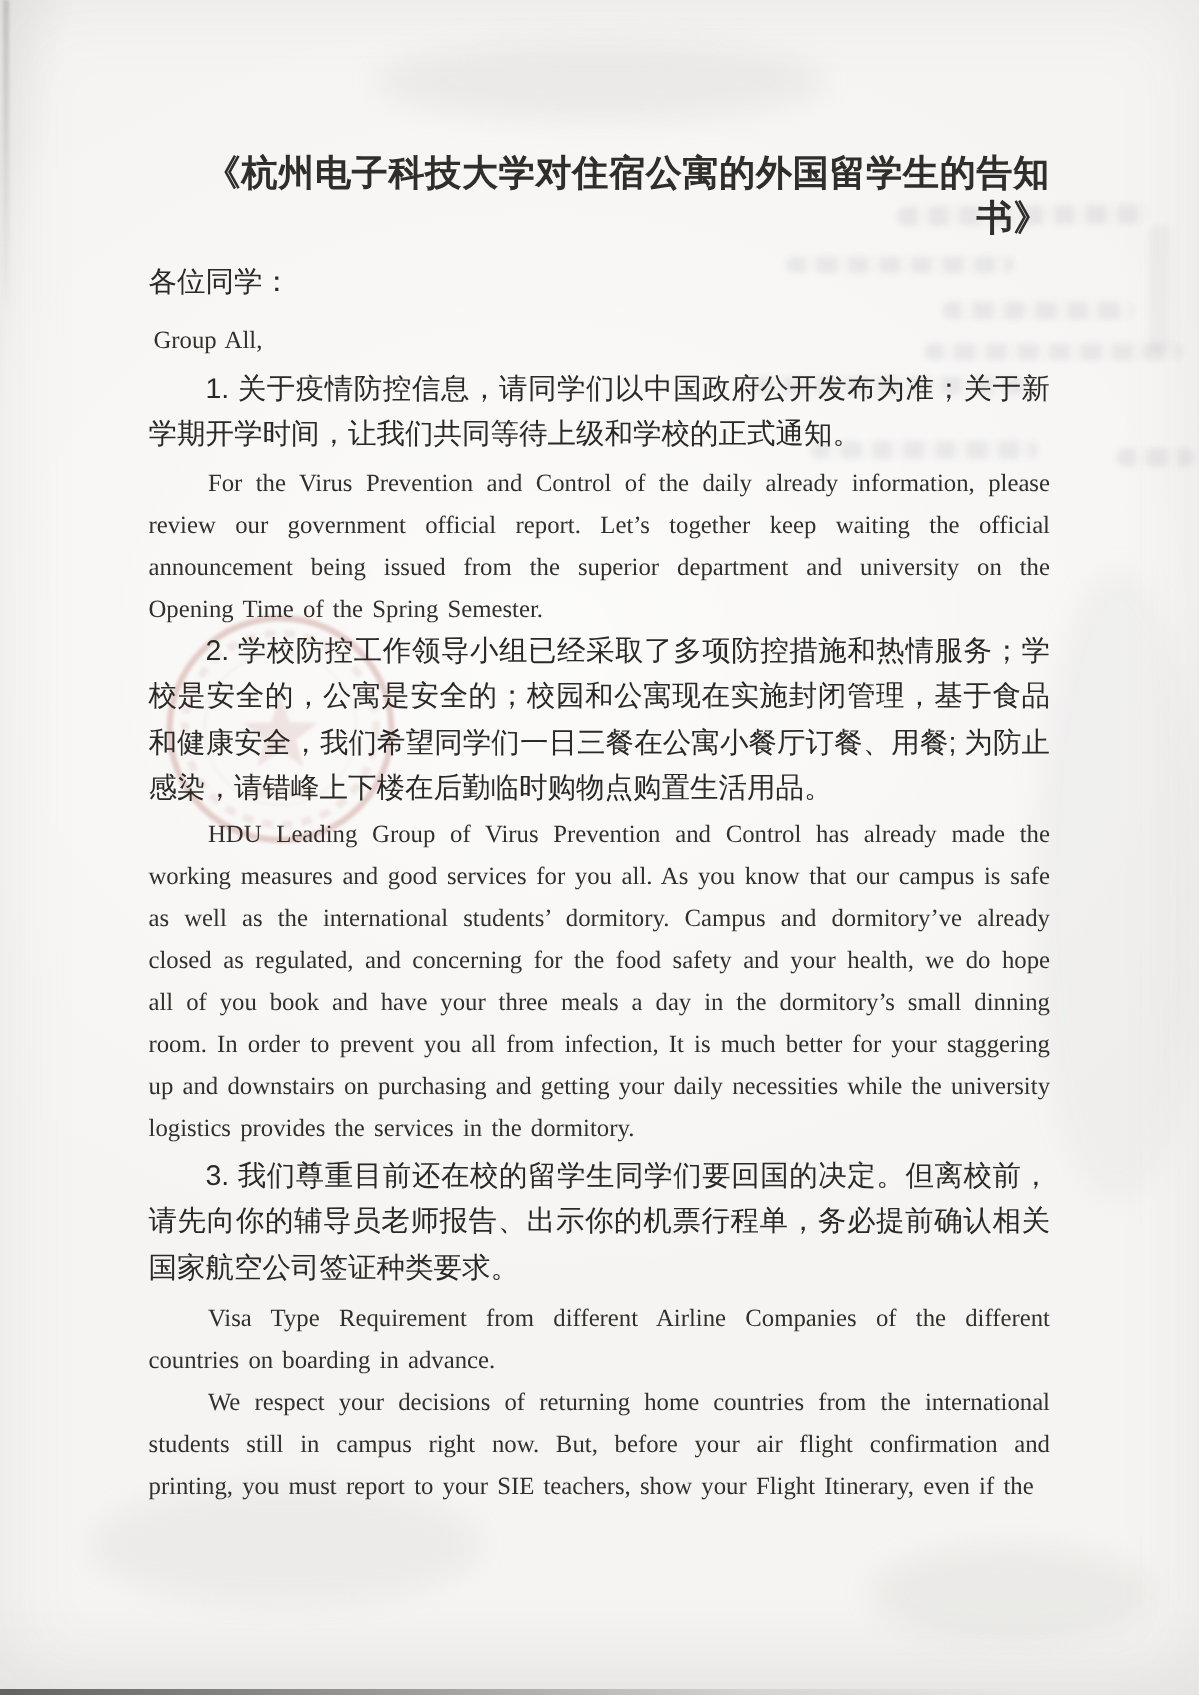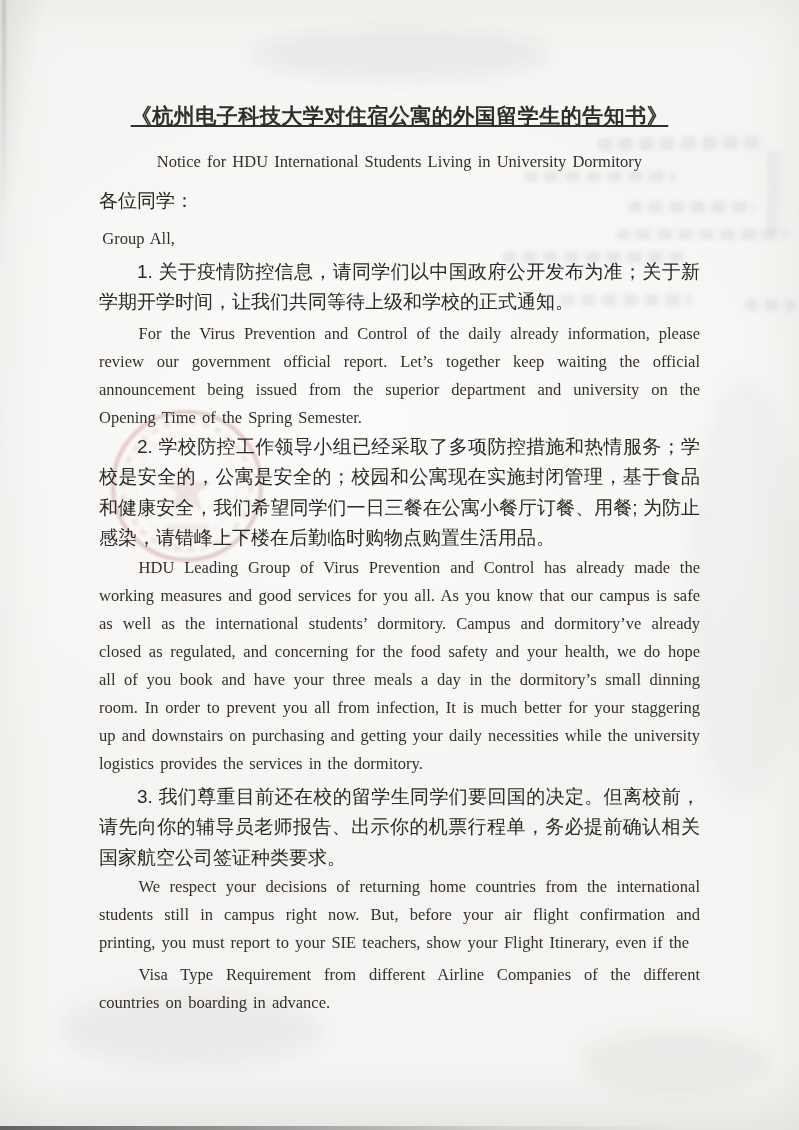--- a/index.html
+++ b/index.html
@@ -39,27 +39,26 @@
   .en {
     font-family: "Liberation Serif", "DejaVu Serif", serif;
     color: #33302b;
     font-size: 16.5px;
     line-height: 28px;
     text-align: justify;
     word-spacing: 2px;
     margin: 0;
   }
   .title {
-    font-size: 21px;
+    font-size: 24px;
     font-weight: 600;
-    text-align: center;
+    text-align: right;
     line-height: 30px;
     letter-spacing: 0.5px;
     color: #302e2a;
-    text-decoration: underline;
   }
   .subtitle {
     margin-top: 20px;
     text-align: center;
     font-size: 16.5px;
     line-height: 22px;
   }
   .salut-zh { margin-top: 13px; }
   .salut-en { margin-top: 8px; text-indent: 0.2em; }
   p.body.zh { text-indent: 2em; }
@@ -146,32 +145,31 @@
   <svg class="stamp" viewBox="0 0 160 160">
     <circle cx="80" cy="80" r="73" fill="none" stroke="#bf7a72" stroke-width="4"></circle>
     <circle cx="80" cy="80" r="63" fill="none" stroke="#c98f88" stroke-width="5" stroke-dasharray="7 6" opacity="0.45"></circle>
     <circle cx="80" cy="80" r="50" fill="none" stroke="#c98f88" stroke-width="1" opacity="0.4"></circle>
     <polygon points="80,58 86.1,75.6 104.7,76 89.9,87.2 95.3,105 80,94.4 64.7,105 70.1,87.2 55.3,76 73.9,75.6" fill="#c4847d" opacity="0.5"></polygon>
     <rect x="58" y="118" width="44" height="7" rx="2" fill="#c98f88" opacity="0.35"></rect>
   </svg>
 
   <div class="content">
     <div class="title zh">《杭州电子科技大学对住宿公寓的外国留学生的告知书》</div>
-    <div class="subtitle en">Notice for HDU International Students Living in University Dormitory</div>
 
     <p class="zh salut-zh">各位同学：</p>
     <p class="en salut-en">Group All,</p>
 
     <p class="body zh mt4">1. 关于疫情防控信息，请同学们以中国政府公开发布为准；关于新学期开学时间，让我们共同等待上级和学校的正式通知。</p>
     <p class="body en mt2">For the Virus Prevention and Control of the daily already information, please review our government official report. Let’s together keep waiting the official announcement being issued from the superior department and university on the Opening Time of the Spring Semester.</p>
 
     <p class="body zh">2. 学校防控工作领导小组已经采取了多项防控措施和热情服务；学校是安全的，公寓是安全的；校园和公寓现在实施封闭管理，基于食品和健康安全，我们希望同学们一日三餐在公寓小餐厅订餐、用餐; 为防止感染，请错峰上下楼在后勤临时购物点购置生活用品。</p>
     <p class="body en">HDU Leading Group of Virus Prevention and Control has already made the working measures and good services for you all. As you know that our campus is safe as well as the international students’ dormitory. Campus and dormitory’ve already closed as regulated, and concerning for the food safety and your health, we do hope all of you book and have your three meals a day in the dormitory’s small dinning room. In order to prevent you all from infection, It is much better for your staggering up and downstairs on purchasing and getting your daily necessities while the university logistics provides the services in the dormitory.</p>
 
     <p class="body zh mt4">3. 我们尊重目前还在校的留学生同学们要回国的决定。但离校前，请先向你的辅导员老师报告、出示你的机票行程单，务必提前确认相关国家航空公司签证种类要求。</p>
+    <p class="body en mt4">Visa Type Requirement from different Airline Companies of the different countries on boarding in advance.</p>
+
     <p class="body en">We respect your decisions of returning home countries from the international students still in campus right now. But, before your air flight confirmation and printing, you must report to your SIE teachers, show your Flight Itinerary, even if the</p>
-
-    <p class="body en mt4">Visa Type Requirement from different Airline Companies of the different countries on boarding in advance.</p>
   </div>
 
   <div class="scan-left"></div>
   <div class="scan-bottom"></div>
 </div>
 
 </body></html>

